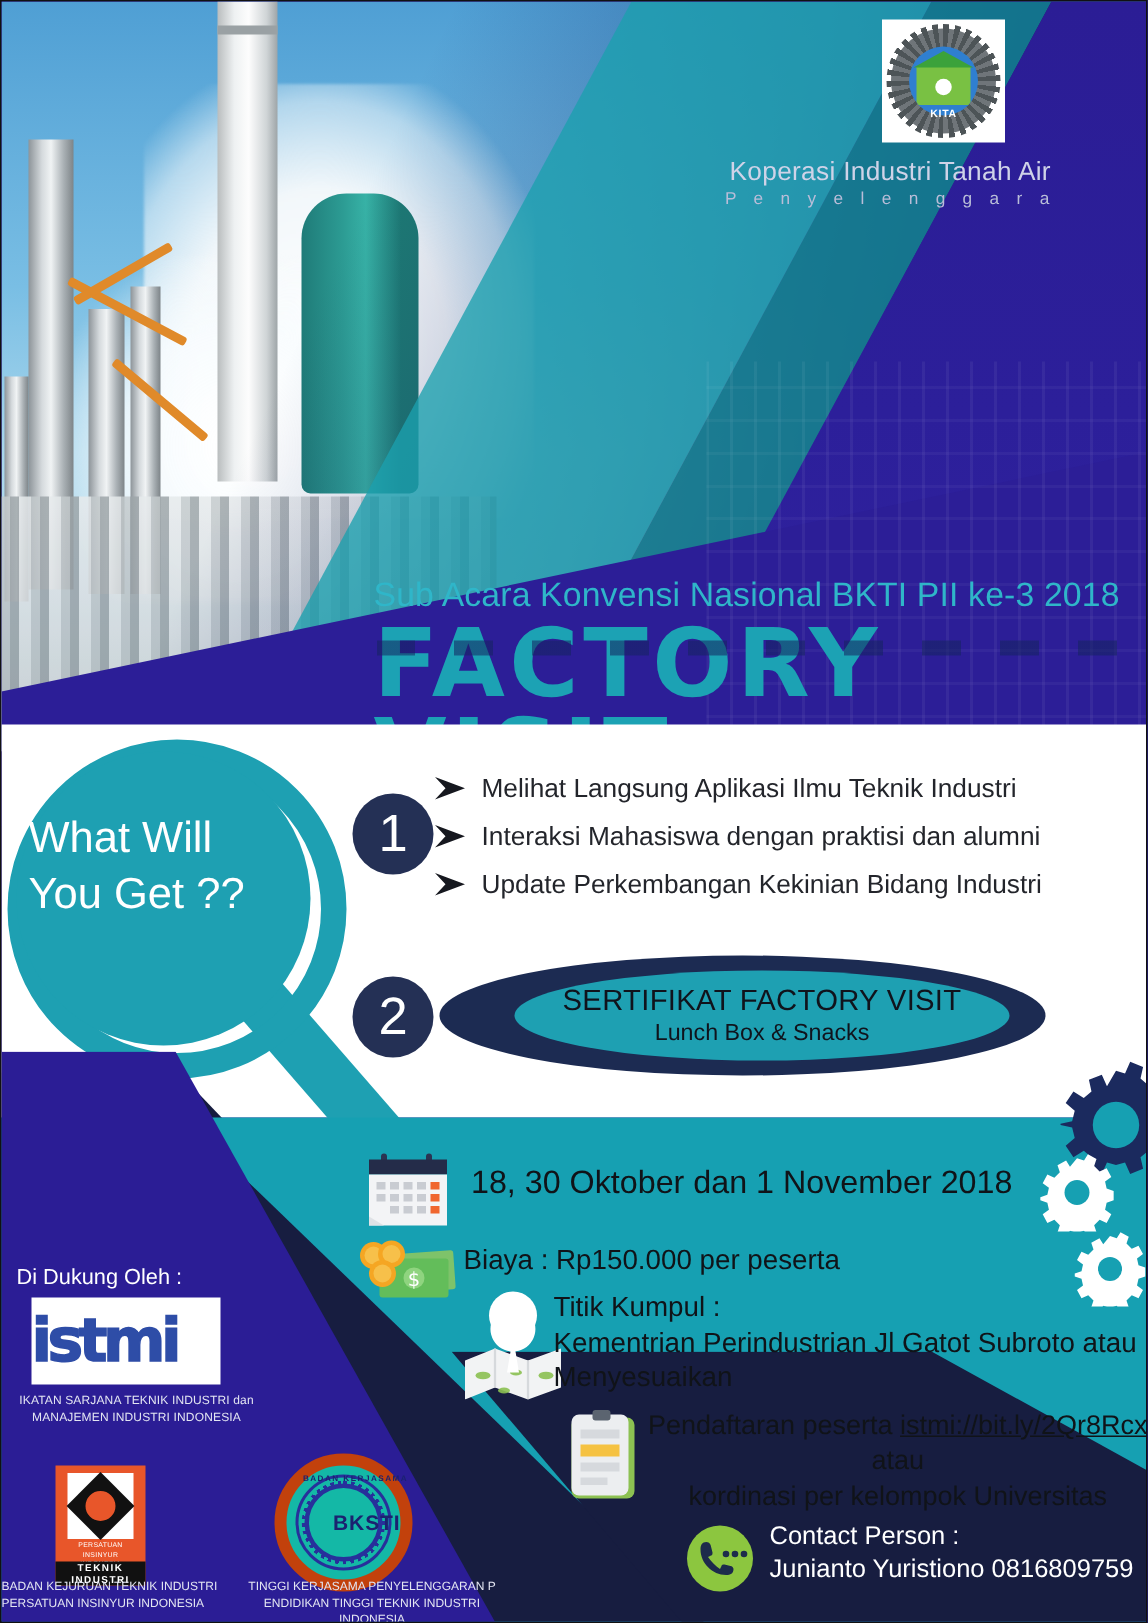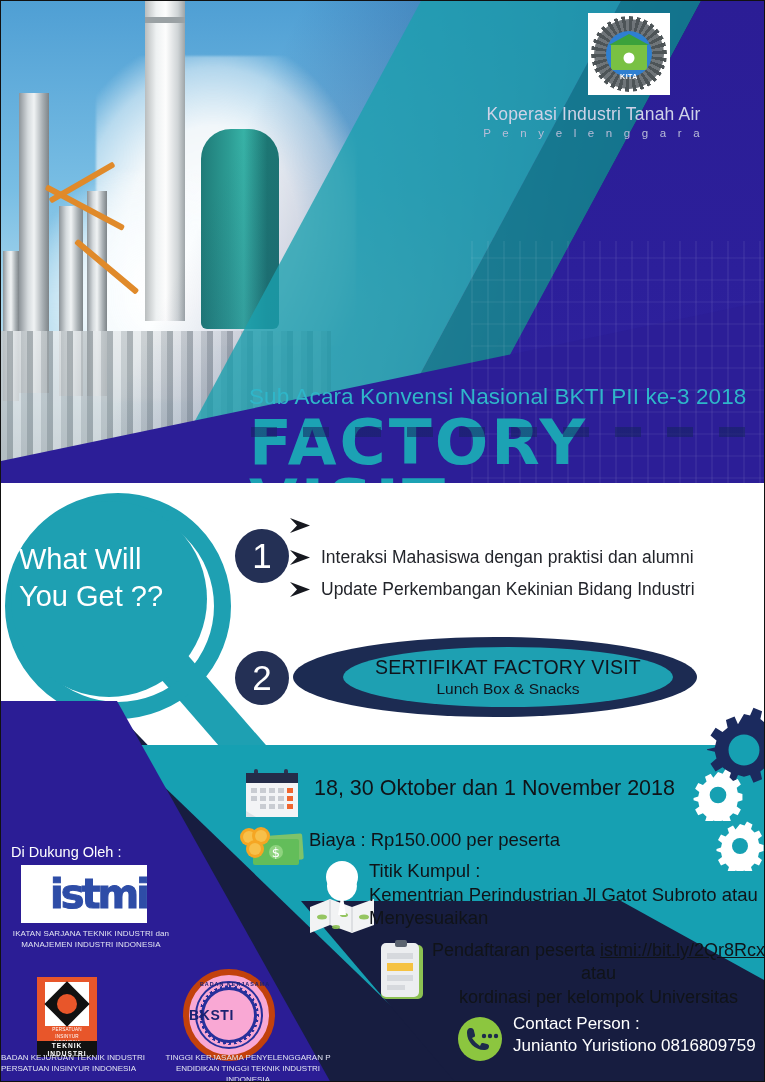--- a/index.html
+++ b/index.html
@@ -268,21 +268,21 @@
   .map-icon{ position:absolute; left:305px; top:858px; width:72px; height:74px; }
   .clipboard-icon{ position:absolute; left:378px; top:938px; width:46px; height:62px; }
   .phone-icon{ position:absolute; left:456px; top:1015px; width:46px; height:46px; }
   
   .didukung{
     position:absolute; left:10px; top:843px;
     color:#ffffff; font-size:14.5px;
   }
   .istmi-box{
     position:absolute; left:20px; top:864px; width:126px; height:58px;
-    background:#ffffff; display:flex; align-items:center; justify-content:flex-end;
+    background:#ffffff; display:flex; align-items:center; justify-content:flex-start;
     overflow:hidden;
   }
   .istmi-text{
     font-family:"DejaVu Sans", sans-serif;
     font-size:40px; font-weight:bold; color:#2E4DA7;
     letter-spacing:-3px; line-height:1;
     -webkit-text-stroke:1px #2E4DA7;
   }
   .istmi-cap{
     position:absolute; left:0px; top:928px; width:180px; text-align:center;
@@ -309,22 +309,22 @@
     position:absolute; left:0; top:64px; width:60px; height:16px; background:#111;
     color:#fff; font-size:6.6px; text-align:center; line-height:1.25;
     letter-spacing:1px; padding-top:1px; font-weight:bold;
   }
   .pii-cap{
     position:absolute; left:0px; top:1052px; width:150px; 
     color:#e3e5f2; font-size:8px; line-height:1.35;
   }
   .bksti-seal{
     position:absolute; left:182px; top:968px; width:92px; height:92px;
-    border-radius:50%; background:#f9a8d4; border:6px solid #c2410c;
-    display:flex; align-items:center; justify-content:flex-start; position:absolute;
+    border-radius:50%; background:#14b8a6; border:8px solid #c2410c;
+    display:flex; align-items:center; justify-content:flex-end; position:absolute;
   }
   .bksti-ring2{
     position:absolute; inset:6px; border-radius:50%; border:2px solid #27309b;
   }
   .bksti-ring3{
     position:absolute; inset:12px; border-radius:50%; border:3px solid #27309b;
   }
   .bksti-gear{
     position:absolute; inset:10px; border-radius:50%;
     background:repeating-conic-gradient(#27309b 0 5deg, transparent 5deg 11deg);
@@ -401,20 +401,21 @@
   </div>
 
   <div class="num-circle num-1">1</div>
   <div class="num-circle num-2">2</div>
 
   <div class="bullets">
     <div class="bullet">
       <svg class="arrow-icon" viewBox="0 0 24 17">
         <path d="M1 1 L21 8.5 L1 16 L8 8.5 Z" fill="#16181f"></path>
       </svg>
+      <span>Melihat Langsung Aplikasi Ilmu Teknik Industri</span>
     </div>
     <div class="bullet">
       <svg class="arrow-icon" viewBox="0 0 24 17">
         <path d="M1 1 L21 8.5 L1 16 L8 8.5 Z" fill="#16181f"></path>
       </svg>
       <span>Interaksi Mahasiswa dengan praktisi dan alumni</span>
     </div>
     <div class="bullet">
       <svg class="arrow-icon" viewBox="0 0 24 17">
         <path d="M1 1 L21 8.5 L1 16 L8 8.5 Z" fill="#16181f"></path>

